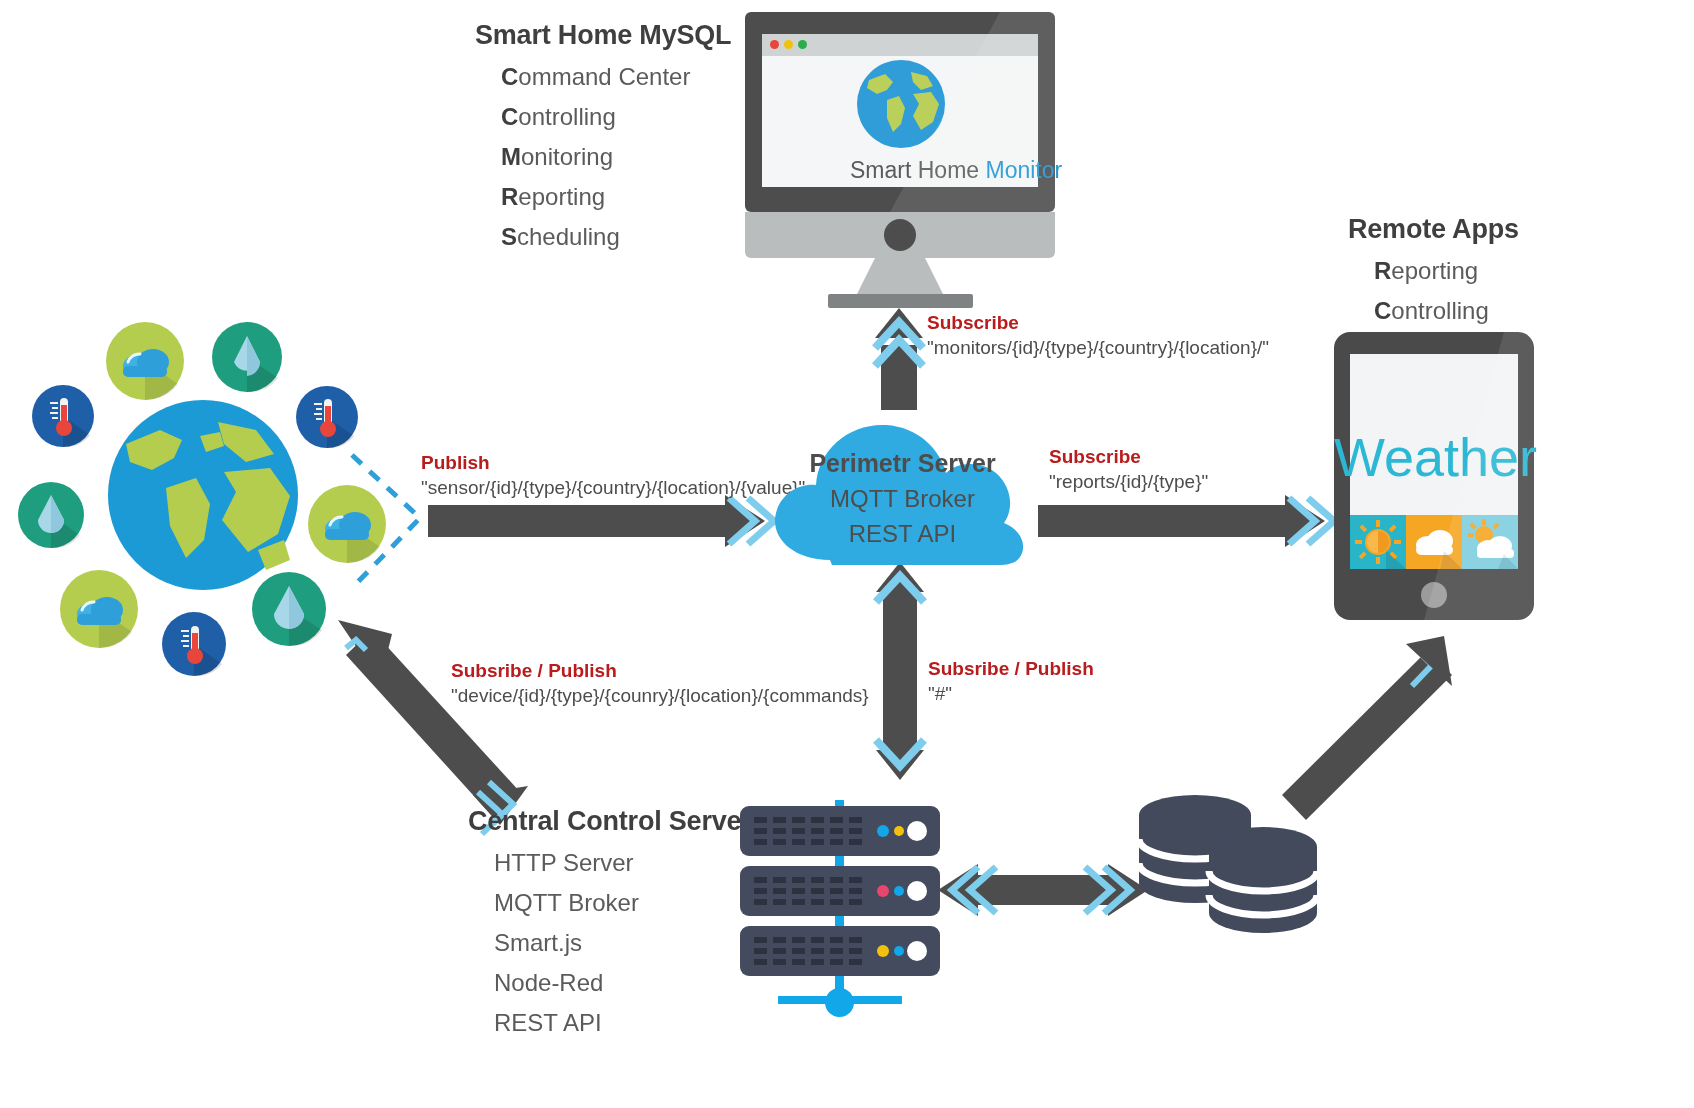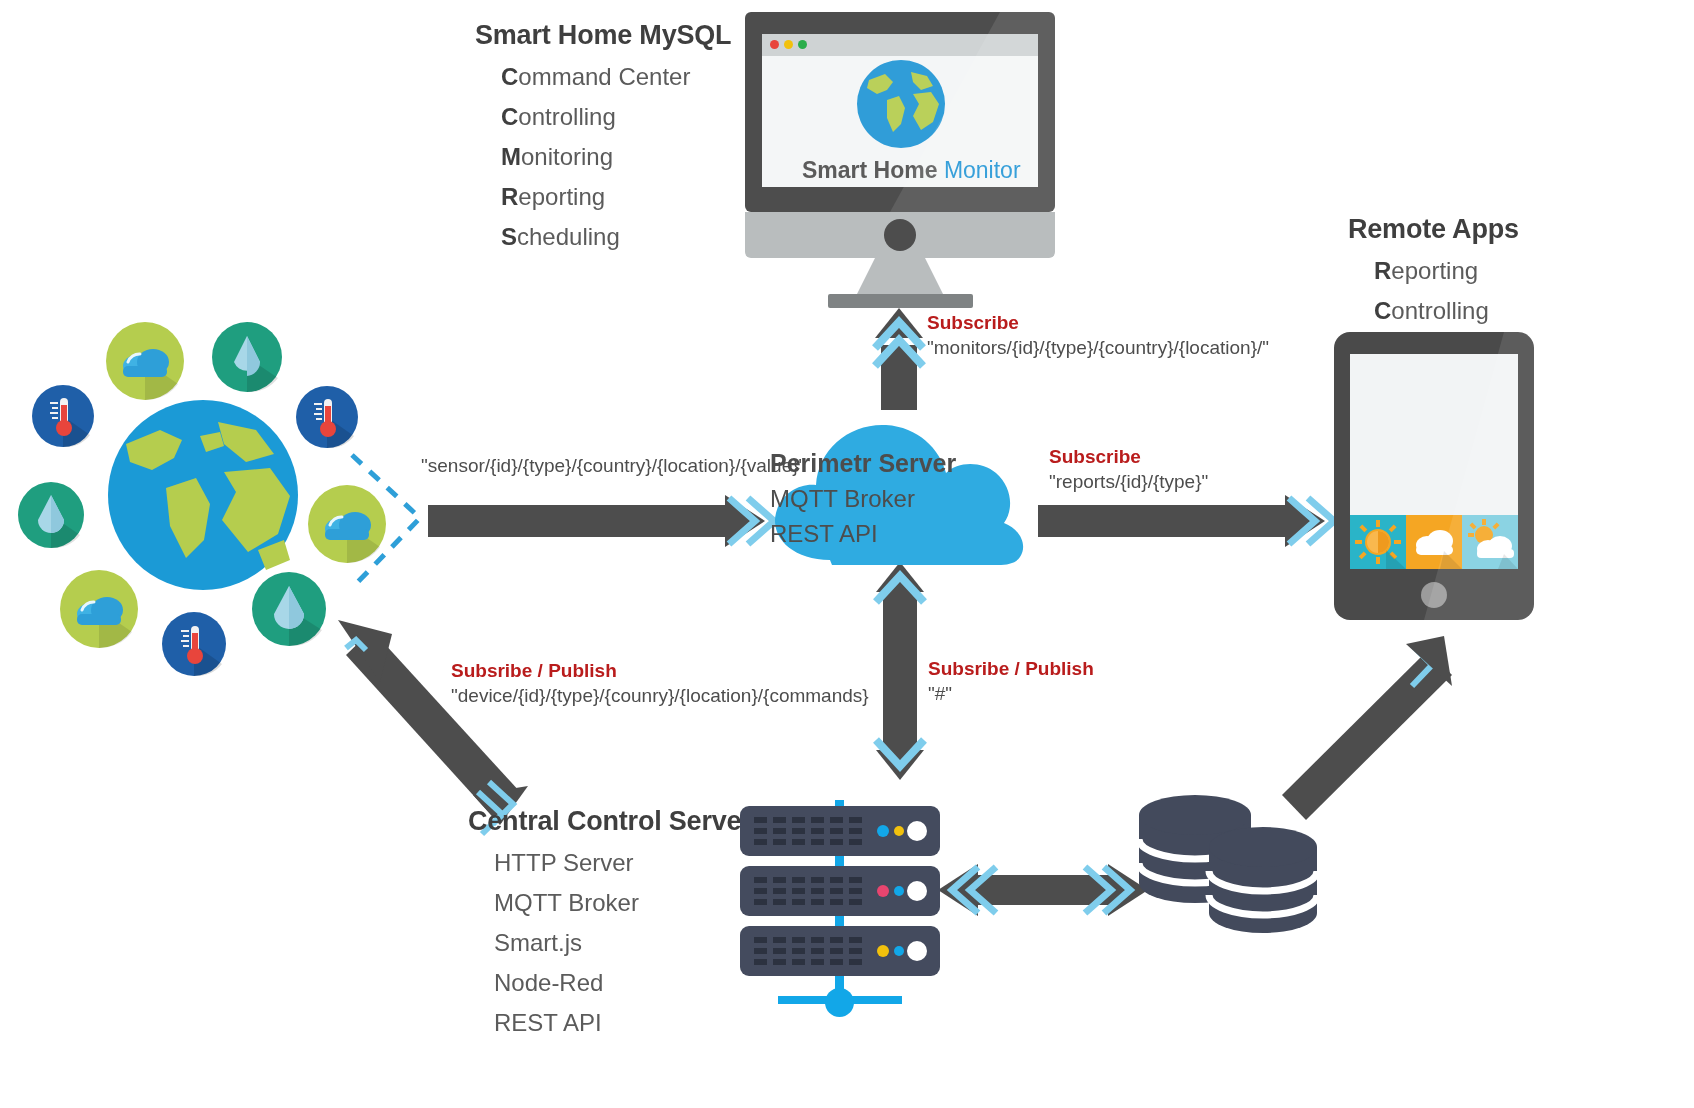--- a/index.html
+++ b/index.html
@@ -29,25 +29,25 @@
   .mon-screen{position:absolute;background:#f4f6f7;}
   .mon-bar{position:absolute;background:#cfd3d4;}
   .dot{position:absolute;width:9px;height:9px;border-radius:50%;}
   .mon-base{position:absolute;background:#b9bdbe;}
   .mon-knob{position:absolute;width:32px;height:32px;border-radius:50%;background:#4d4d4d;}
   .mon-neck{position:absolute;background:#b9bdbe;}
   .mon-foot{position:absolute;background:#7f8384;}
   .shine{position:absolute;background:rgba(255,255,255,0.10);}
   .mon-title{position:absolute;font-size:23px;color:#2196d6;white-space:nowrap;
              font-family:"Liberation Sans",sans-serif;}
-  .mon-title b{font-weight:bold;color:#5b5b5b;}
+  .mon-title b{font-weight:normal;color:#5b5b5b;margin-left:48px;}
 
   
   .cloudwrap{position:absolute;}
-  .cloud-txt{position:absolute;width:100%;white-space:nowrap;}
+  .cloud-txt{position:absolute;text-align:center;width:100%;white-space:nowrap;}
   .cloud-txt .c1{font-weight:bold;font-size:25px;color:#4d4d4d;
                  font-family:"Liberation Sans",sans-serif;}
   .cloud-txt .c2{font-size:24px;color:#4d4d4d;margin-top:7px;
                  font-family:"Liberation Sans",sans-serif;}
 
   
   .tab-body{position:absolute;background:#4a4a4a;border-radius:16px;}
   .tab-screen{position:absolute;background:#f2f4f5;}
   .tab-word{position:absolute;width:100%;text-align:center;font-size:54px;color:#2cb8d4;
             font-family:"Liberation Sans",sans-serif;}
@@ -150,20 +150,21 @@
     <div class="title">Central Control Server</div>
     <div class="item">HTTP Server</div>
     <div class="item">MQTT Broker</div>
     <div class="item">Smart.js</div>
     <div class="item">Node-Red</div>
     <div class="item">REST API</div>
   </div>
 
 
   <div class="lbl" style="left:421px;top:452px;">
+    <div class="l1">Publish</div>
     <div class="l2">"sensor/{id}/{type}/{country}/{location}/{value}"</div>
   </div>
 
   <div class="lbl" style="left:927px;top:312px;">
     <div class="l1">Subscribe</div>
     <div class="l2">"monitors/{id}/{type}/{country}/{location}/"</div>
   </div>
 
   <div class="lbl" style="left:1049px;top:446px;">
     <div class="l1">Subscribe</div>
@@ -326,20 +327,21 @@
     <div class="cloud-txt" style="left:0;top:44px;">
       <div class="c1">Perimetr Server</div>
       <div class="c2">MQTT Broker</div>
       <div class="c2">REST API</div>
     </div>
   </div>
 
   <div class="abs" style="left:1334px;top:332px;width:200px;height:288px;">
     <div class="tab-body" style="left:0;top:0;width:200px;height:288px;"></div>
     <div class="tab-screen" style="left:16px;top:22px;width:168px;height:215px;"></div>
+    <div class="tab-word" style="left:0;top:94px;">Weather</div>
 
     <div class="tab-tile" style="left:16px;top:183px;width:56px;height:54px;background:#2ab4c8;">
       <svg width="56" height="54" viewBox="0 0 56 54">
         <g fill="#f5a623">
           <circle cx="28" cy="27" r="13"></circle>
           <g>
             <rect x="26" y="5" width="4" height="7"></rect>
               <rect x="26" y="42" width="4" height="7"></rect>
             <rect x="5" y="25" width="7" height="4"></rect>
               <rect x="44" y="25" width="7" height="4"></rect>

